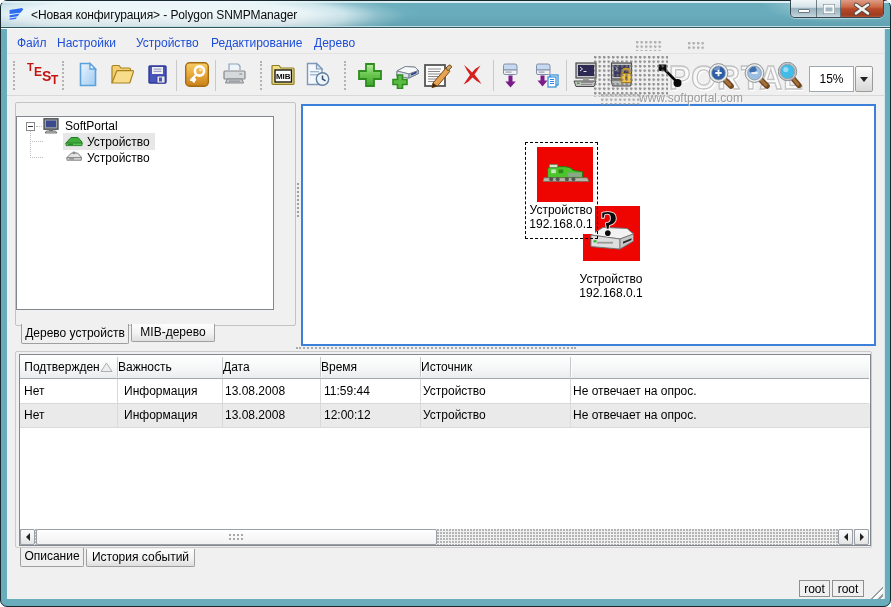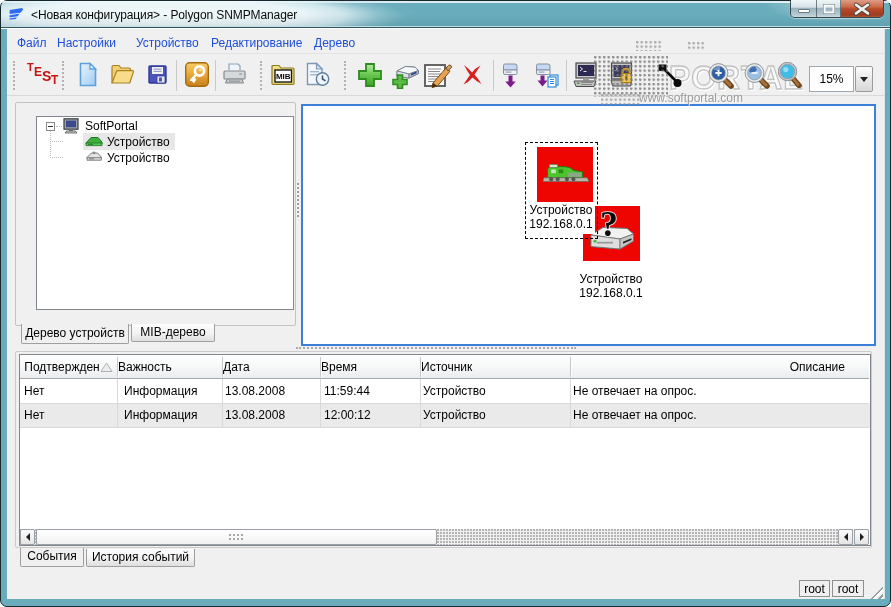--- a/index.html
+++ b/index.html
@@ -45,21 +45,21 @@
 #wmdots2 { z-index:3; left:636px; top:41px; width:26px; height:10px;
   background-image:radial-gradient(circle at 1.2px 1.2px, #8a8a8a 1.05px, rgba(0,0,0,0) 1.45px); background-size:4.5px 4.5px; opacity:.65; }
 #wmdots3 { z-index:3; left:601px; top:94px; width:40px; height:11px;
   background-image:radial-gradient(circle at 1.2px 1.2px, #8a8a8a 1.05px, rgba(0,0,0,0) 1.45px); background-size:4.5px 4.5px; opacity:.65; }
 #wmportal { z-index:1; left:669px; top:58px; font-size:34px; font-weight:bold; letter-spacing:1px;
   color:rgba(243,243,243,.45); -webkit-text-stroke:1.3px #c2c2c2;
   text-shadow:1.5px 1.5px 0 rgba(255,255,255,.95); transform:scaleX(.94); transform-origin:left top; }
 #wmurl { z-index:3; left:639px; top:91px; font-size:12px; color:#9b9b9b; text-shadow:1px 1px 0 rgba(255,255,255,.7); }
 
 #ltframe { left:15px; top:102px; width:281px; height:224px; border:1px solid #c5c3c2; border-radius:2px; }
-#tree { left:36px; top:116px; width:258px; height:194px; background:#fff; border:1px solid #82878f;padding-left:48px; }
+#tree { left:16px; top:116px; width:258px; height:194px; background:#fff; border:1px solid #82878f;padding-left:48px; }
 .titem { position:absolute; font-size:12px; color:#000; white-space:nowrap; }
 #tsel { left:46px; top:16px; width:92px; height:17px; background:#e7e7e7; }
 
 .tab { position:absolute; font-size:12px; color:#000; text-align:center; }
 #ltab1 { left:21px; top:324px; width:108px; height:20px; background:#f0f0f0; border:1px solid #9f9f9f; border-top:none; border-radius:0 0 2px 2px; line-height:18px; z-index:3; }
 #ltab2 { left:131px; top:324px; width:84px; height:18px; background:linear-gradient(180deg,#fdfdfd,#f2f2f2 55%,#dedede); border:1px solid #9f9f9f; border-top:none; border-radius:0 0 2px 2px; line-height:16px; }
 
 #vsplit { left:297px; top:183px; width:3px; height:34px; border-left:2px dotted #9f9f9f; }
 #hsplit { left:296px; top:347px; width:280px; height:3px; border-top:2px dotted #ababab; }
 
@@ -420,21 +420,20 @@
   <div class="hsep" style="left:400px;"></div>
   <div class="hsep" style="left:550px;"></div>
   <div class="hcell" style="left:2px; width:78px; text-align:center; padding-left:2px;">Подтвержден</div>
   <svg class="abs" style="left:80px; top:7px;" width="13" height="11" viewBox="0 0 13 11">
       <path d="M6.5 1 L12 9.5 H1 Z" fill="#ededed" stroke="#b0b0b0" stroke-width="1"></path>
     </svg>
   <div class="hcell" style="left:98px; width:104px;">Важность</div>
   <div class="hcell" style="left:203px; width:97px;">Дата</div>
   <div class="hcell" style="left:301px; width:99px;">Время</div>
   <div class="hcell" style="left:401px; width:149px;">Источник</div>
-  <div class="hcell" style="left:551px; width:274px; text-align:right;">Описание</div>
 
   <div class="abs" style="left:0; top:49px; width:850px; height:24px; background:#eaeaea;"></div>
   <div class="abs rline" style="top:48px;"></div>
   <div class="abs rline" style="top:72px;"></div>
   <div class="vline" style="left:97px;"></div>
   <div class="vline" style="left:202px;"></div>
   <div class="vline" style="left:300px;"></div>
   <div class="vline" style="left:400px;"></div>
   <div class="vline" style="left:550px;"></div>
   <div class="tcell" style="left:4px; top:29px;">Нет</div>
@@ -462,17 +461,17 @@
 <div class="sbbtn" style="left:838px; top:529px;">
     <svg width="14" height="14" viewBox="0 0 14 14">
       <path d="M9 3 L5 7 L9 11 Z" fill="#222"></path>
     </svg>
   </div>
 <div class="sbbtn" style="left:854px; top:529px;">
     <svg width="14" height="14" viewBox="0 0 14 14">
       <path d="M5 3 L9 7 L5 11 Z" fill="#222"></path>
     </svg>
   </div>
-<div class="tab" id="btab1">События</div>
+<div class="tab" id="btab1">Описание</div>
 <div class="tab" id="btab2">История событий</div>
 <div class="rootbox" style="left:799px; top:580px; width:31px; height:17px; line-height:16px;">root</div>
 <div class="rootbox" style="left:832px; top:580px; width:32px; height:17px; line-height:16px;">root</div>
 <div class="abs" id="grip"></div>
 
 </body></html>

